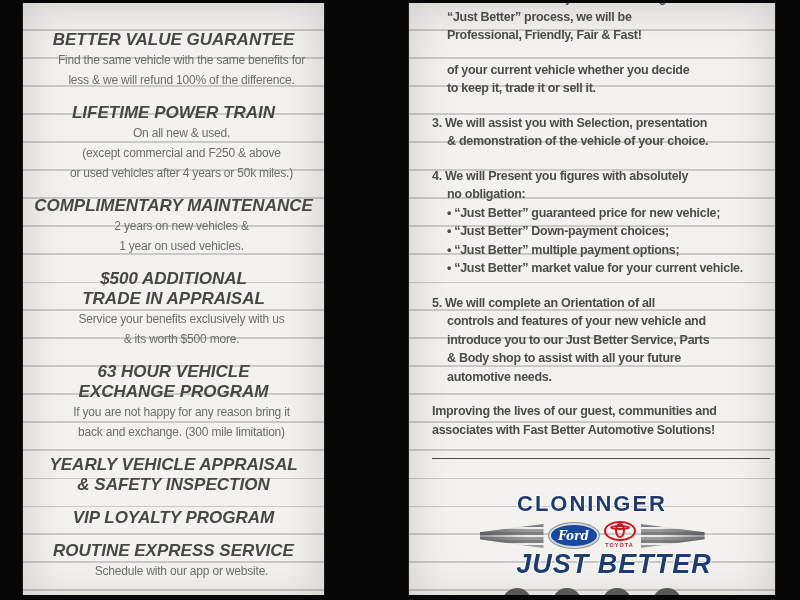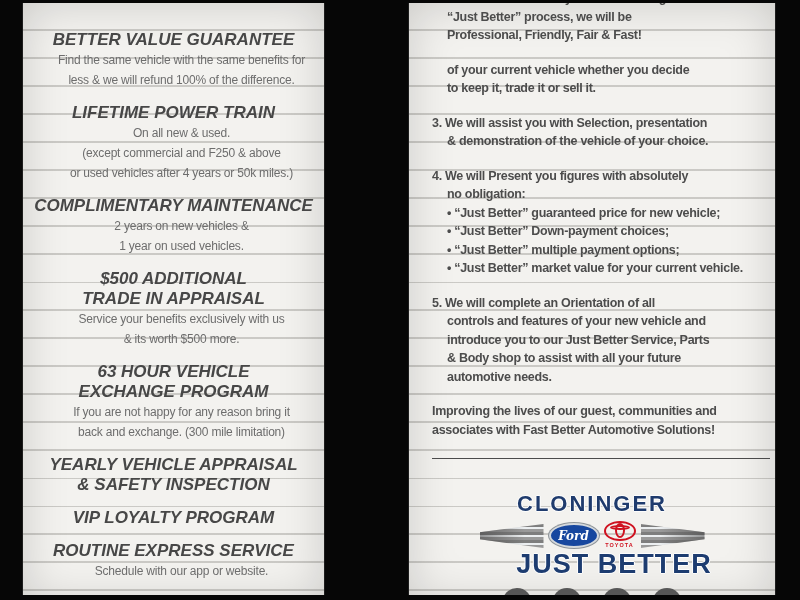--- a/index.html
+++ b/index.html
@@ -50,21 +50,21 @@
     border:2px solid #d5d9dd;box-shadow:0 0 0 1px #8e9499;
     display:flex;align-items:center;justify-content:center;
   }
   .ford-text{font-family:"DejaVu Serif", serif;font-style:italic;font-weight:bold;font-size:12px;color:#fff;line-height:1;}
   .toyota{display:flex;flex-direction:column;align-items:center;}
   .t-emblem{width:32px;height:20px;border:2.5px solid #cf1220;border-radius:50%;position:relative;box-sizing:border-box;}
   .t-vert{position:absolute;left:50%;top:0;transform:translateX(-50%);width:10px;height:15px;border:2.5px solid #cf1220;border-radius:50%;box-sizing:border-box;}
   .t-horiz{position:absolute;left:50%;top:1.5px;transform:translateX(-50%);width:20px;height:5px;border:2px solid #cf1220;border-radius:50%;box-sizing:border-box;}
   .toyota-text{font-size:5.5px;font-weight:bold;color:#cf1220;letter-spacing:1px;margin-top:1px;}
   .tagline{
-    font-size:27px;font-weight:bold;color:#1d3c70;letter-spacing:1px;line-height:26px;margin-top:3px;
+    font-size:27px;font-weight:bold;font-style:italic;color:#1d3c70;letter-spacing:1px;line-height:26px;margin-top:3px;
     text-shadow:-1px 0 #fdfdfd,1px 0 #fdfdfd,0 -1px #fdfdfd,0 1px #fdfdfd;
     margin-left:44px;
   }
   .social{position:absolute;left:0;right:0;top:585px;display:flex;justify-content:center;gap:20px;}
   .circle{width:30px;height:30px;border-radius:50%;background:#575757;color:#fff;display:flex;align-items:center;justify-content:center;overflow:hidden;}
   .fb-glyph{font-family:"DejaVu Serif", serif;font-weight:bold;font-size:16px;}
   .tw-glyph{font-size:13px;font-weight:bold;}
   .ig-glyph{width:12px;height:10px;border:1.5px solid #fff;border-radius:3px;position:relative;}
   .ig-glyph:after{content:"";position:absolute;left:3.5px;top:2px;width:3px;height:3px;border:1px solid #fff;border-radius:50%;}
   .yt-glyph{font-size:7px;font-weight:bold;line-height:1;}

